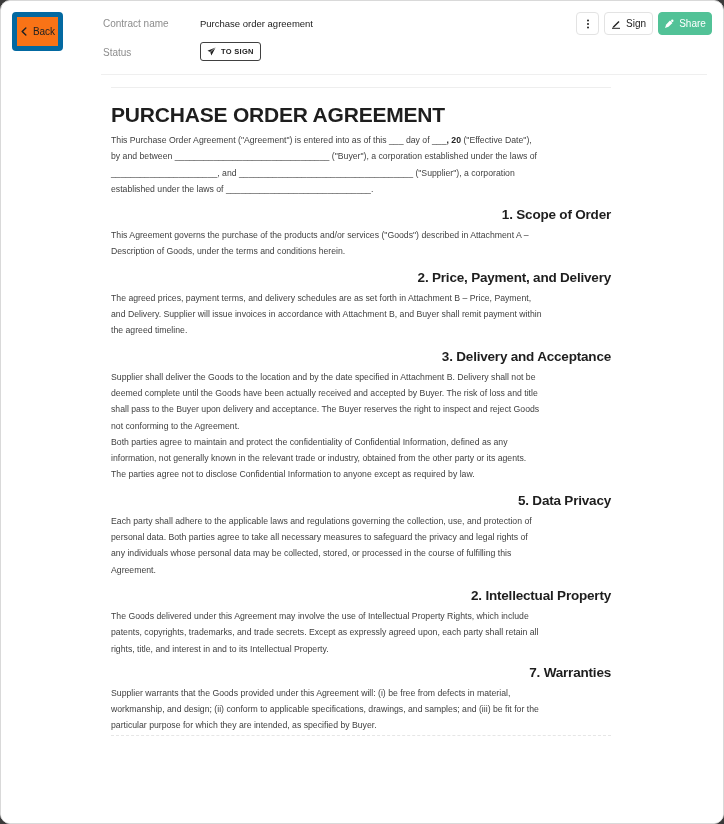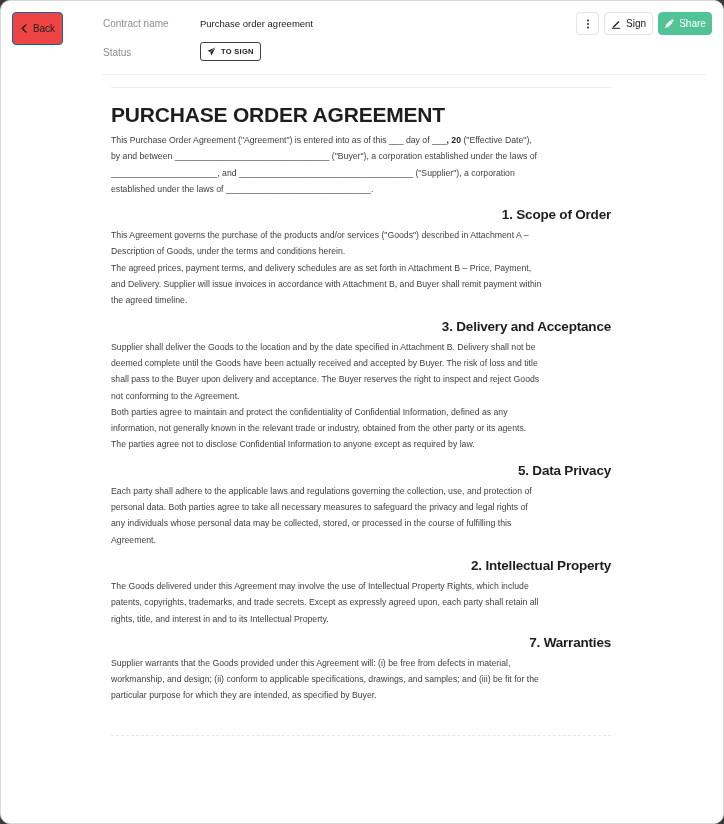--- a/index.html
+++ b/index.html
@@ -4,22 +4,22 @@
 <style>
   * { box-sizing: border-box; margin: 0; padding: 0; }
   html, body { width: 724px; height: 824px; overflow: hidden; background: #3a3a3a; }
   body { font-family: "Liberation Sans", "DejaVu Sans", sans-serif; color: #222; }
   .window {
     position: absolute; left: 0; top: 0; width: 724px; height: 824px;
     background: #ffffff; border-radius: 10px; border: 1px solid #d9d9d9;
     overflow: hidden;
   }
   .back-btn {
-    position: absolute; left: 11px; top: 11px; width: 51px; height: 33px;
-    border: 1px solid #0369a1; border-radius: 4px; background: #ef4444;
+    position: absolute; left: 11px; top: 11px; width: 51px; height: 39px;
+    border: 5px solid #0369a1; border-radius: 4px; background: #f97316;
     display: flex; align-items: center; justify-content: center; gap: 5px;
     font-size: 10px; color: #222; cursor: pointer;
   }
   .back-btn svg { width: 8px; height: 9px; }
   .meta-label { position: absolute; left: 102px; font-size: 10px; color: #8d8d8d; }
   .meta-value { position: absolute; left: 199px; font-size: 9.5px; color: #222; }
   .status-badge {
     position: absolute; left: 199px; top: 41px; height: 19px; padding: 0 6px;
     border: 1px solid #404040; border-radius: 3px; background: #fff;
     display: flex; align-items: center; gap: 5px;
@@ -102,20 +102,21 @@
   <div class="hdr-divider"></div>
 
   <div class="doc">
     <div class="doc-topline"></div>
     <h1 class="doc-title">PURCHASE ORDER AGREEMENT</h1>
     <p class="para"><span>This Purchase Order Agreement ("Agreement") is entered into as of this ___ day of ___</span><b>, 20</b><span> ("Effective Date"), by and between ________________________________ ("Buyer"), a corporation established under the laws of ______________________, and ____________________________________ ("Supplier"), a corporation established under the laws of ______________________________.</span></p>
 
     <h2 class="sec-h">1. Scope of Order</h2>
     <p class="para">This Agreement governs the purchase of the products and/or services ("Goods") described in Attachment A – Description of Goods, under the terms and conditions herein.</p>
 
+    <h2 class="sec-h">2. Price, Payment, and Delivery</h2>
     <p class="para">The agreed prices, payment terms, and delivery schedules are as set forth in Attachment B – Price, Payment, and Delivery. Supplier will issue invoices in accordance with Attachment B, and Buyer shall remit payment within the agreed timeline.</p>
 
     <h2 class="sec-h">3. Delivery and Acceptance</h2>
     <p class="para">Supplier shall deliver the Goods to the location and by the date specified in Attachment B. Delivery shall not be deemed complete until the Goods have been actually received and accepted by Buyer. The risk of loss and title shall pass to the Buyer upon delivery and acceptance. The Buyer reserves the right to inspect and reject Goods not conforming to the Agreement.</p>
 
     <p class="para">Both parties agree to maintain and protect the confidentiality of Confidential Information, defined as any information, not generally known in the relevant trade or industry, obtained from the other party or its agents. The parties agree not to disclose Confidential Information to anyone except as required by law.</p>
 
     <h2 class="sec-h">5. Data Privacy</h2>
     <p class="para">Each party shall adhere to the applicable laws and regulations governing the collection, use, and protection of personal data. Both parties agree to take all necessary measures to safeguard the privacy and legal rights of any individuals whose personal data may be collected, stored, or processed in the course of fulfilling this Agreement.</p>
 

